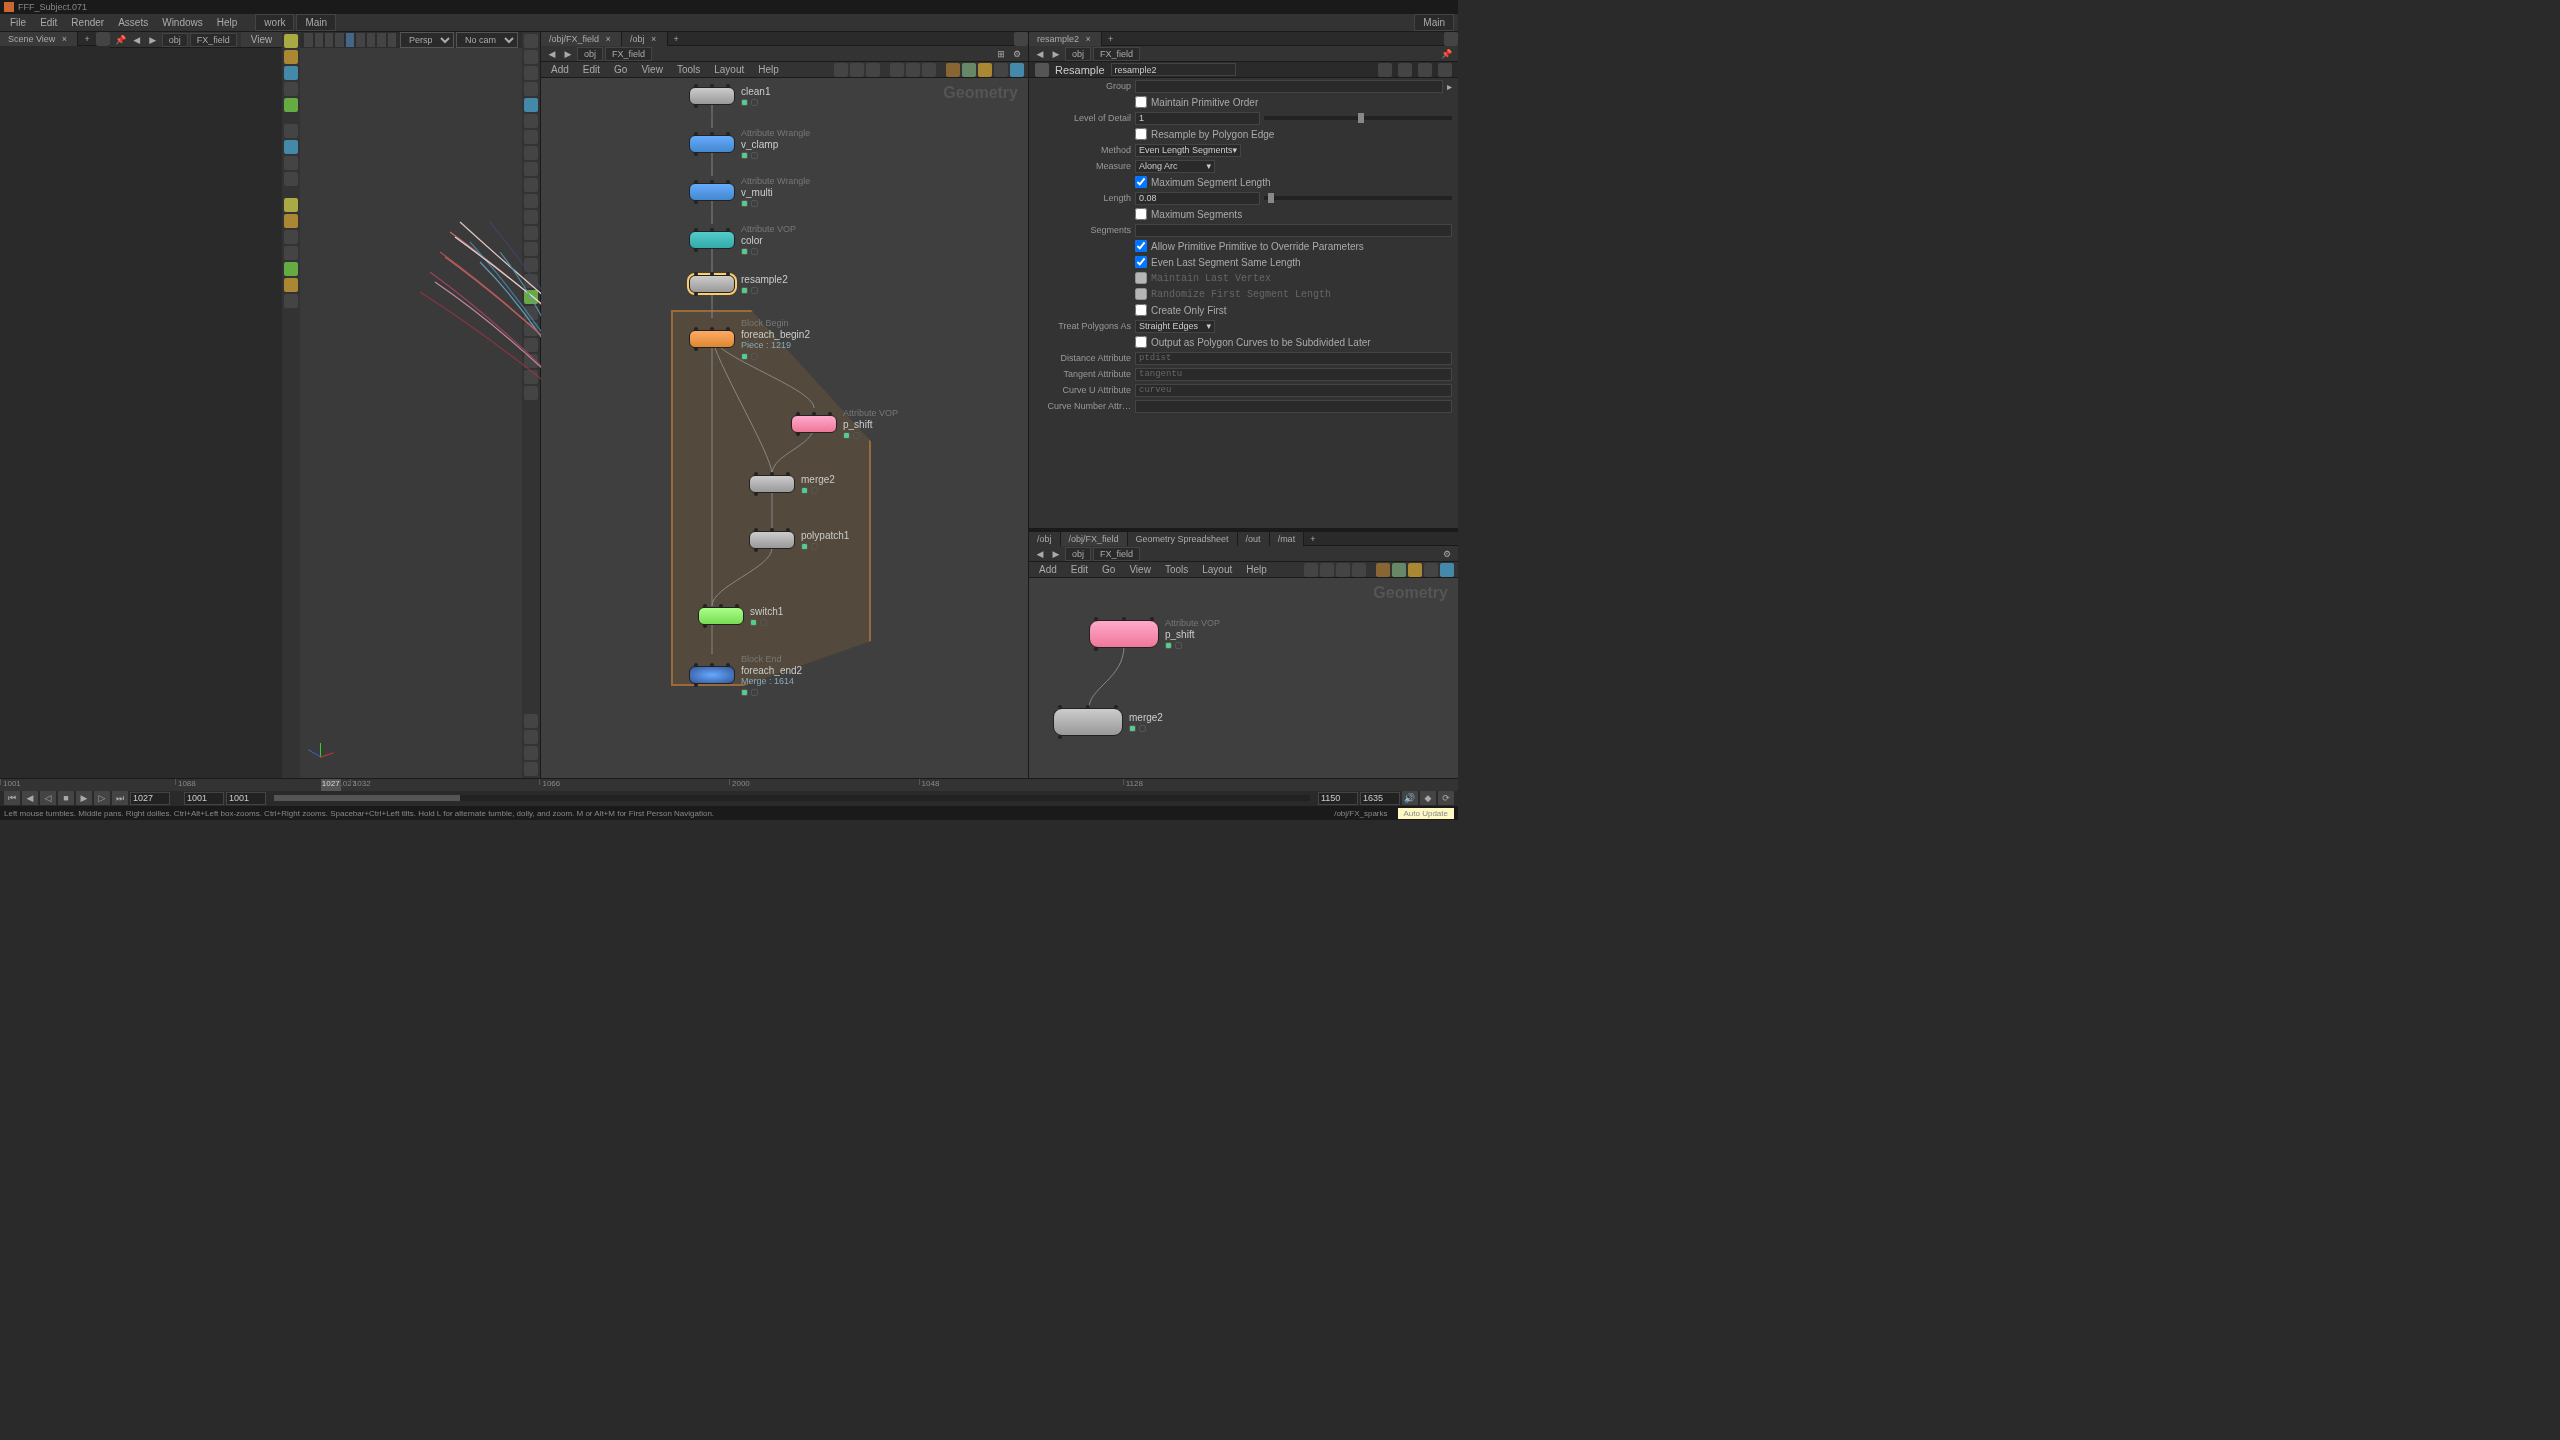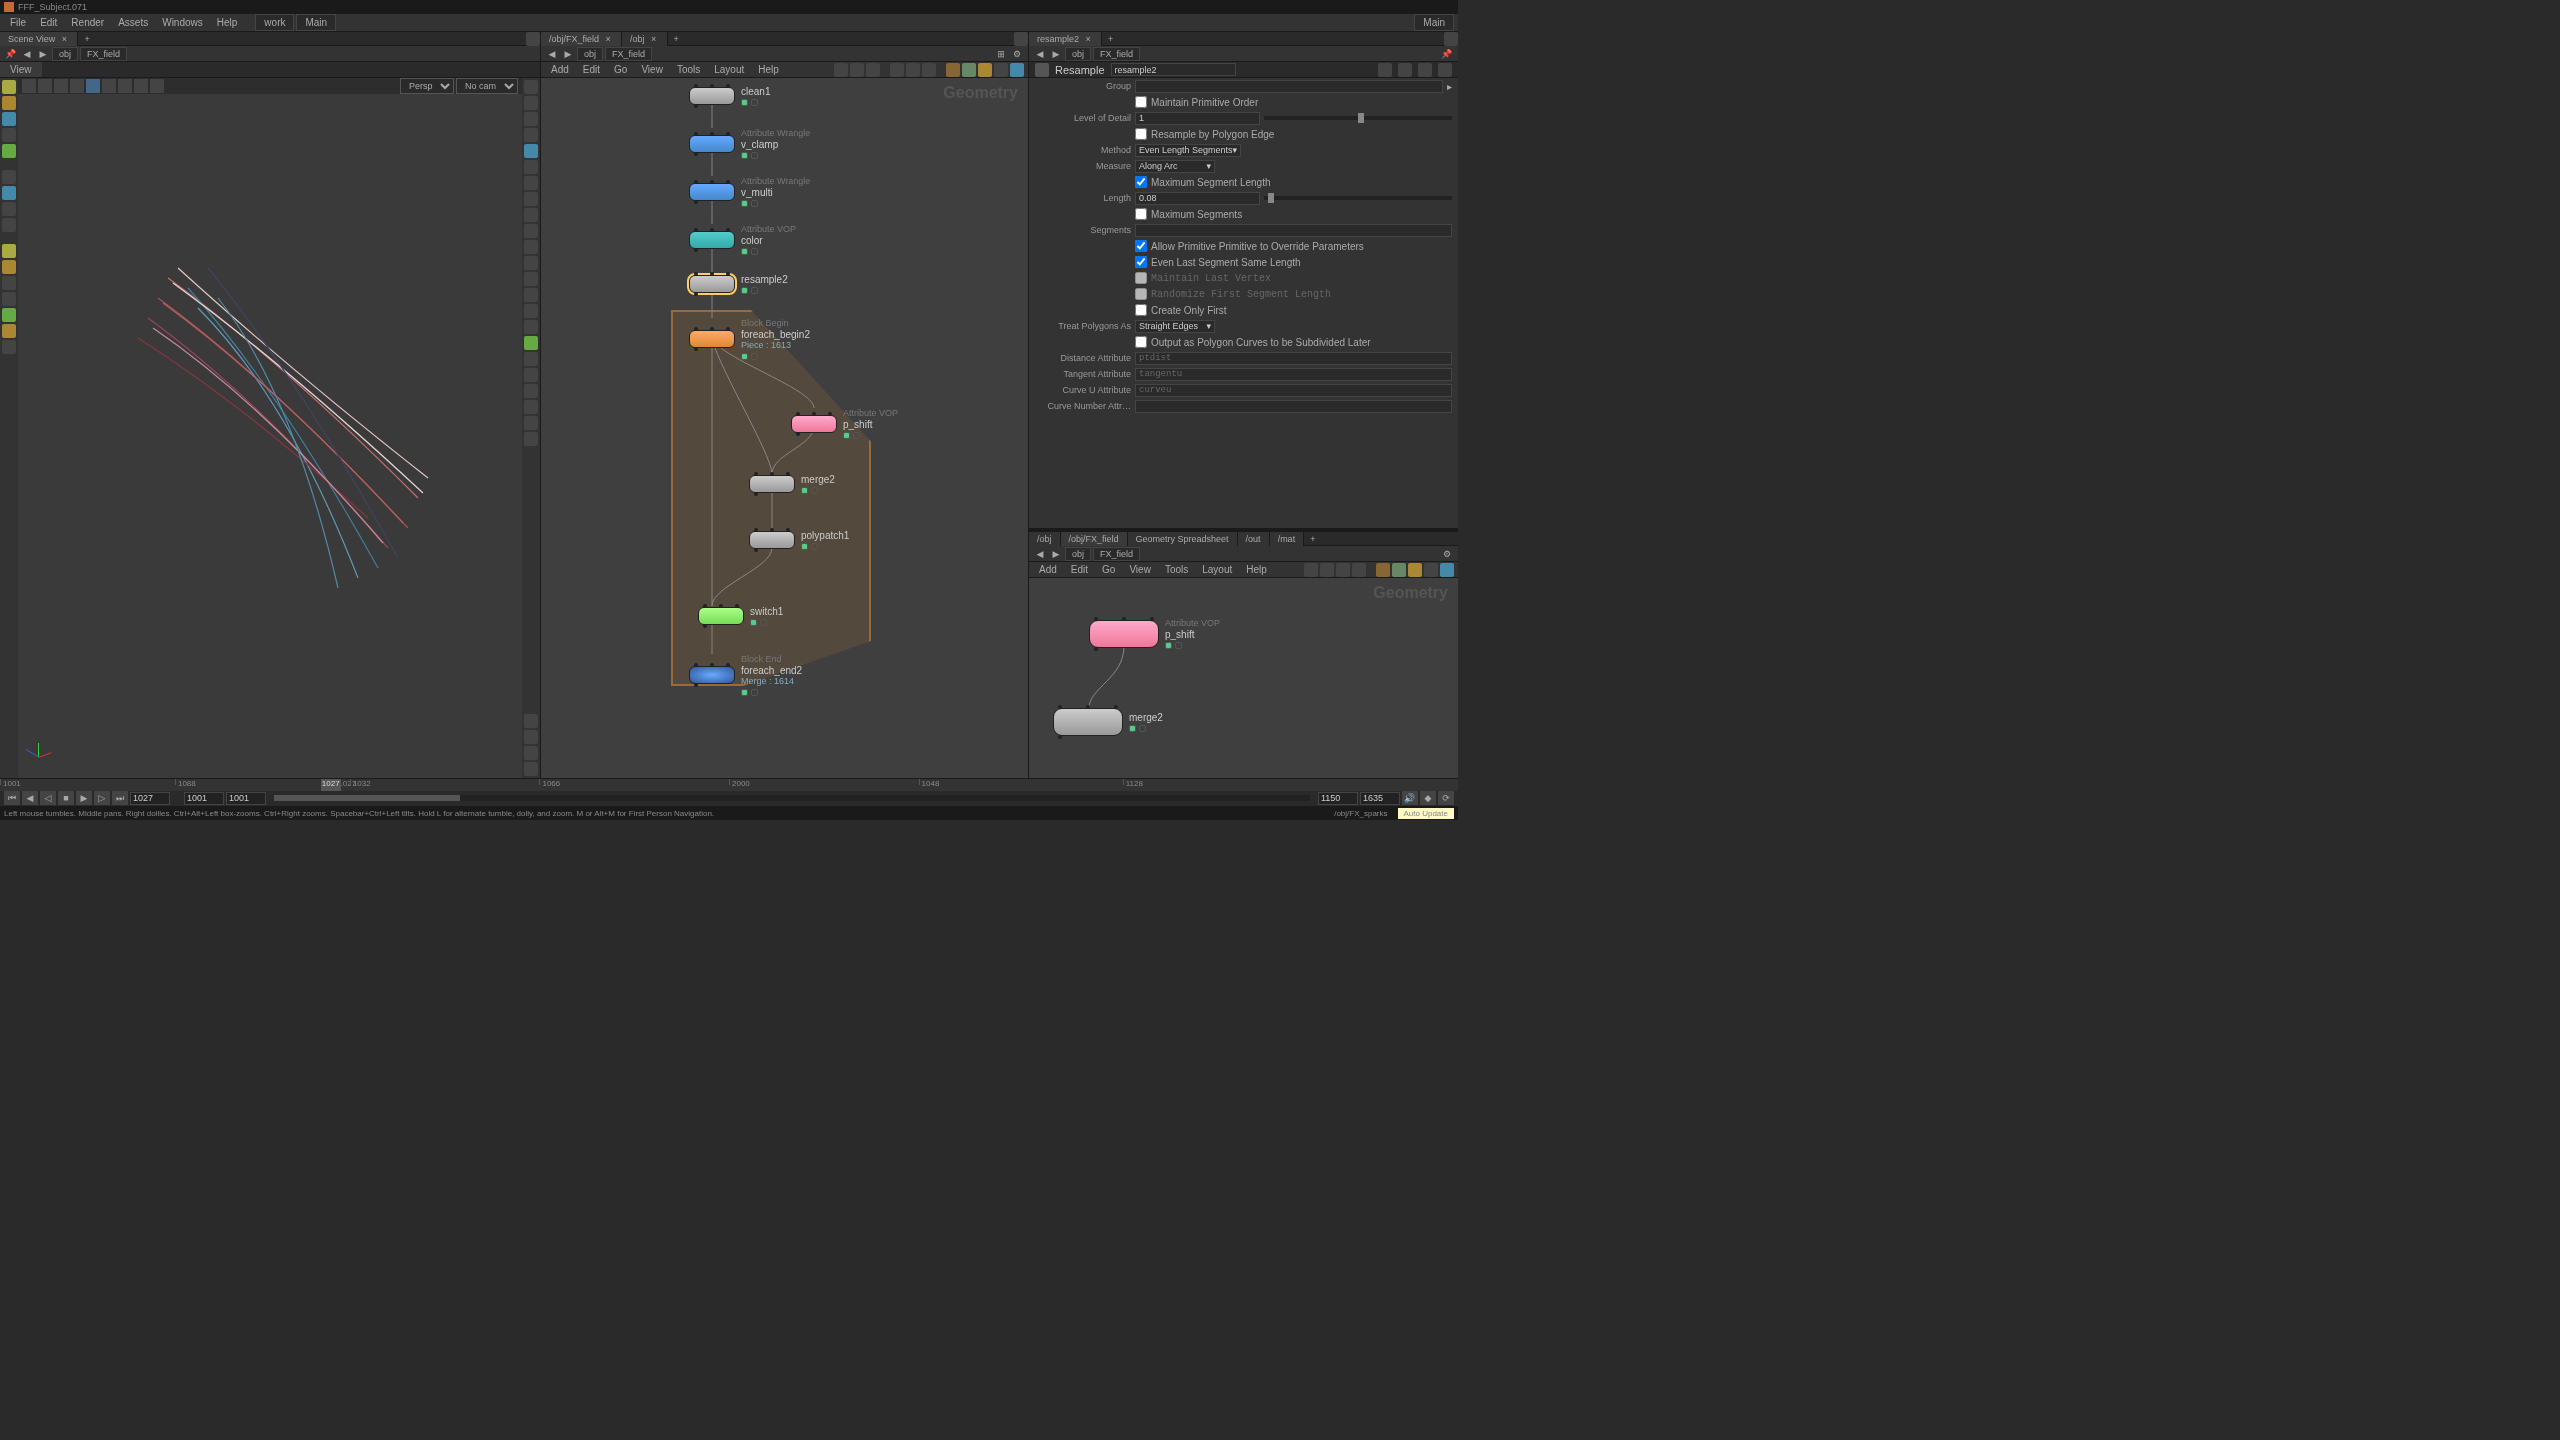--- a/index.html
+++ b/index.html
@@ -6,21 +6,21 @@
 body { background:#2a2a2a; color:#aaa; font-size:11px; overflow:hidden; width:2560px; height:1440px; transform-origin:0 0; transform:scale(0.5695);  }
 body{transform:none;width:1458px;height:820px;} 
 
 .titlebar{height:14px;background:#1a1a1a;display:flex;align-items:center;padding:0 4px;font-size:9px;color:#888;}
 .menubar{height:18px;background:#333;display:flex;align-items:center;gap:2px;padding:0 4px;font-size:10px;border-bottom:1px solid #1a1a1a;}
 .menubar .mitem{padding:2px 6px;cursor:pointer;}
 .menubar .spacer{flex:1;}
 .menubar .desk{background:#2a2a2a;padding:2px 8px;border:1px solid #444;}
 
 .main{display:flex;height:calc(100% - 14px - 18px - 28px - 14px);}
-.col1{width:540px;display:flex;flex-direction:column;}
+.col1{width:540px;display:flex;flex-direction:row;}
 .col2{flex:1;display:flex;flex-direction:column;border-left:1px solid #1a1a1a;}
 .col3{width:430px;display:flex;flex-direction:column;border-left:1px solid #1a1a1a;}
 
 .tabs{height:14px;background:#2a2a2a;display:flex;align-items:center;font-size:9px;border-bottom:1px solid #1a1a1a;}
 .tab{padding:2px 8px;background:#333;border-right:1px solid #1a1a1a;display:flex;align-items:center;gap:4px;}
 .tab.active{background:#3a3a3a;}
 .tabclose{width:10px;text-align:center;cursor:pointer;}
 .addtab{padding:2px 6px;cursor:pointer;}
 
 .pathbar{height:16px;background:#333;display:flex;align-items:center;gap:2px;padding:0 4px;font-size:9px;border-bottom:1px solid #1a1a1a;}
@@ -404,21 +404,21 @@
               <span class="nport"></span>
               <span class="nport"></span>
             </div>
             <div class="nportsb">
               <span class="nport"></span>
             </div>
           </div>
           <div class="nlabel">
             <span class="ntype">Block Begin</span>
             <span class="nname">foreach_begin2</span>
-            <span class="ninfo">Piece : 1613</span>
+            <span class="ninfo">Piece : 1219</span>
             <div class="nflags">
               <span class="nflag on"></span>
               <span class="nflag"></span>
             </div>
           </div>
         </div>
         <div class="node" style="left: 250px; top: 330px;">
           <div class="nbody pink">
             <div class="nports">
               <span class="nport"></span>

